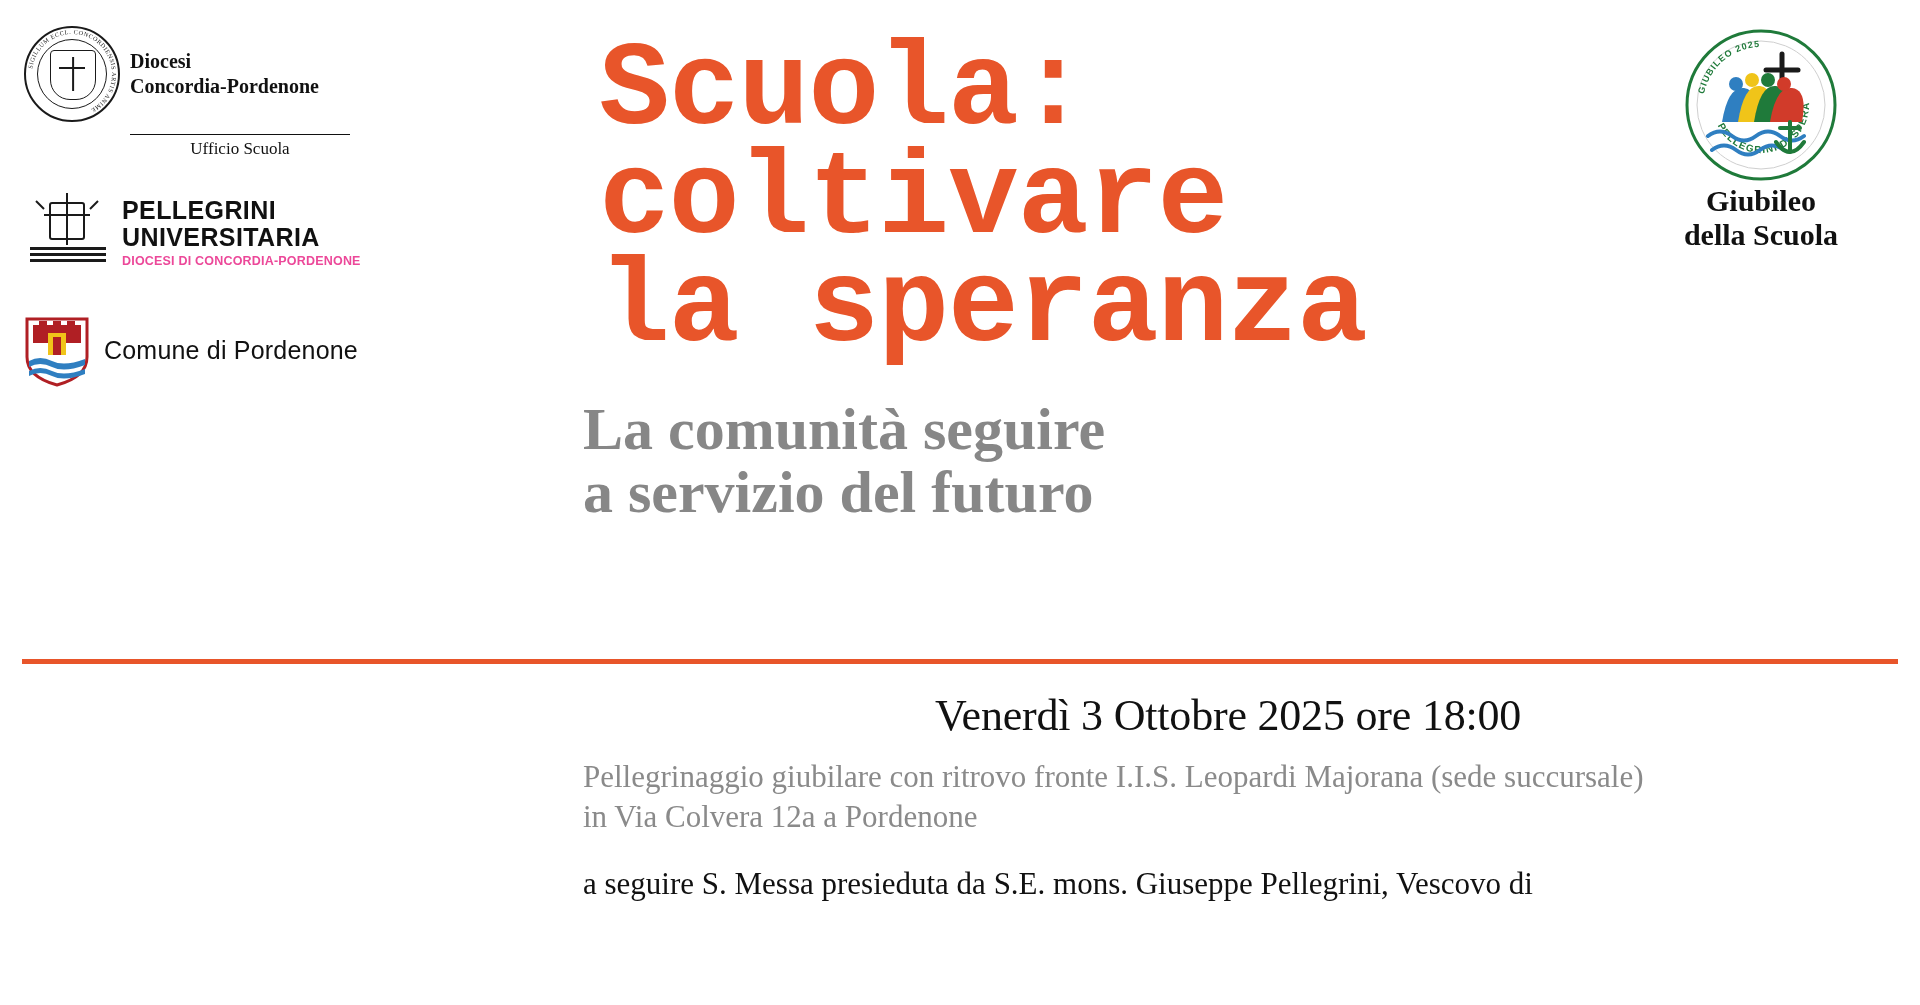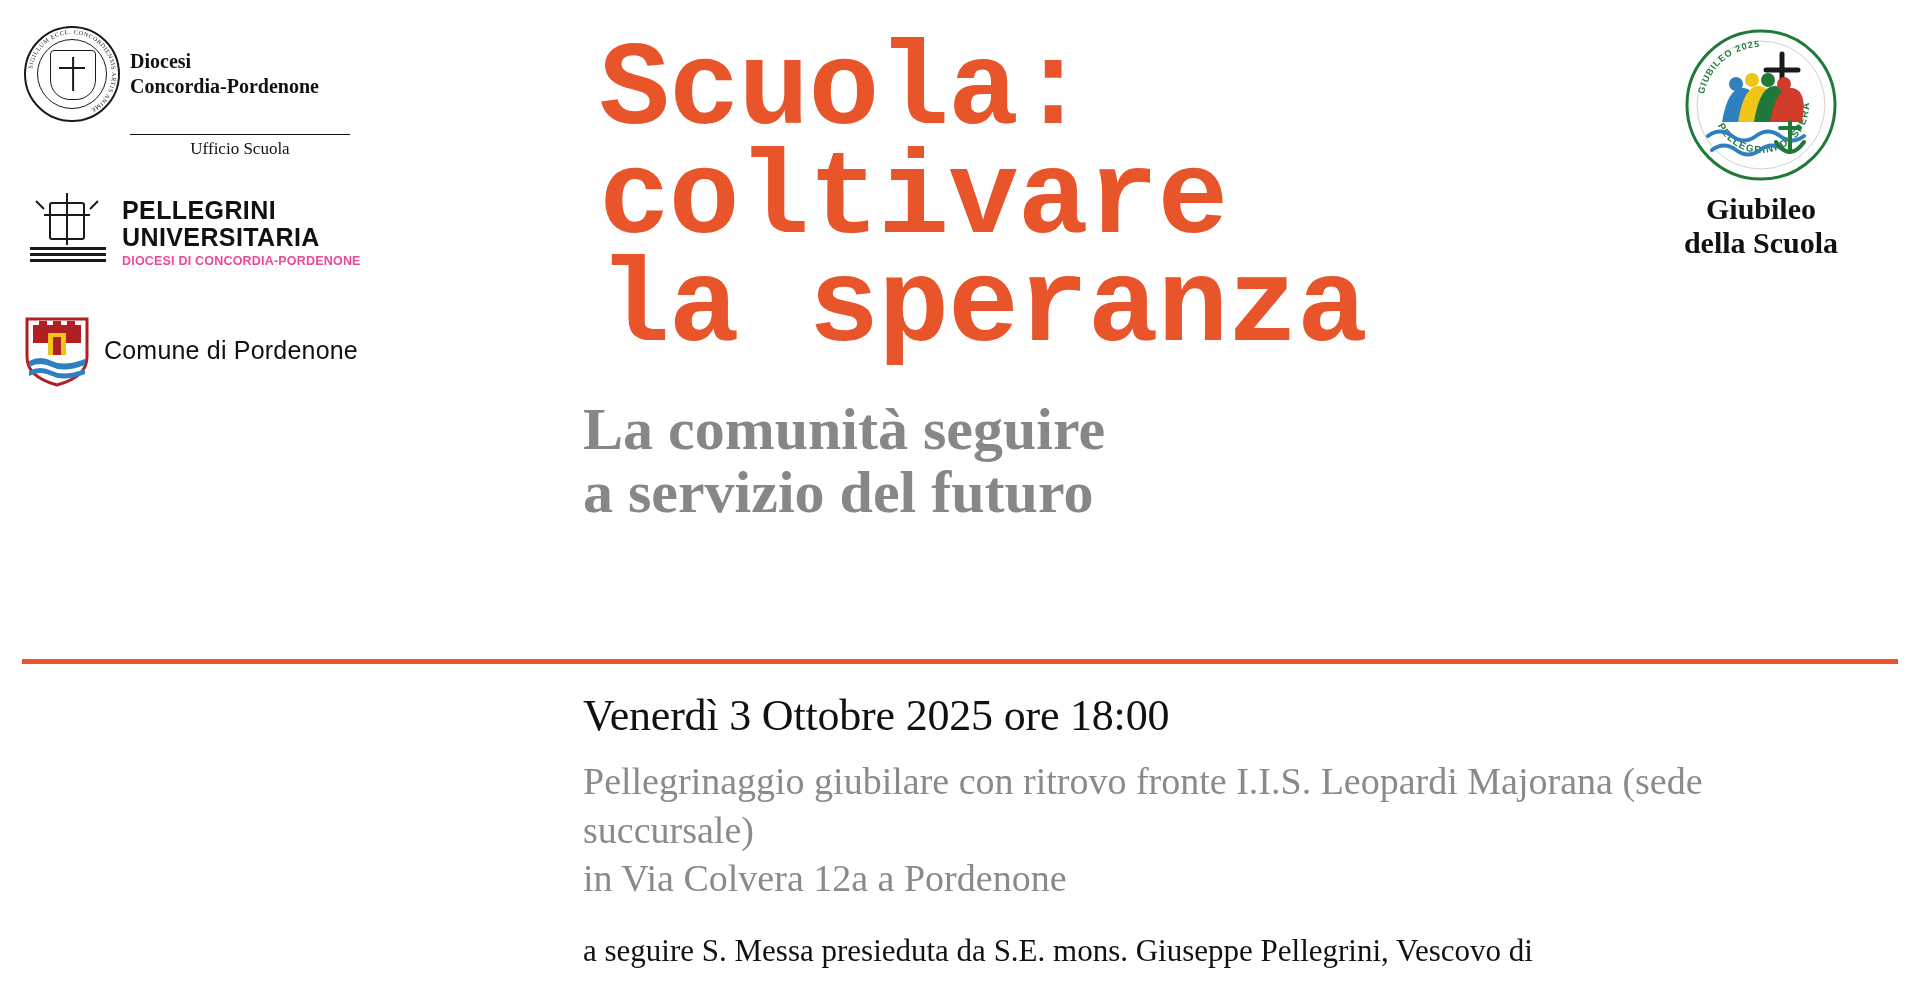--- a/index.html
+++ b/index.html
@@ -178,21 +178,20 @@
     width: 250px;
     text-align: center;
   }
   .jubilee-badge {
     width: 158px;
     height: 158px;
     margin: 0 auto;
     position: relative;
   }
   .jubilee-title {
-    margin-top: 8px;
     font-family: "Liberation Serif", serif;
     font-weight: bold;
     font-size: 30px;
     line-height: 1.12;
     color: #111;
   }
 
   
   .divider {
     position: absolute;
@@ -208,25 +207,26 @@
     position: absolute;
     left: 583px;
     top: 690px;
     width: 1290px;
   }
   .date-line {
     font-family: "Liberation Serif", serif;
     font-size: 44px;
     color: #111;
     letter-spacing: -0.2px;
+    text-align: center;
   }
   .gray-para {
     margin-top: 16px;
     font-family: "Liberation Serif", serif;
-    font-size: 38px;
+    font-size: 31px;
     line-height: 1.28;
     color: #8a8a8a;
   }
   .dark-para {
     margin-top: 28px;
     font-family: "Liberation Serif", serif;
     font-size: 31px;
     line-height: 1.28;
     color: #111;
   }

